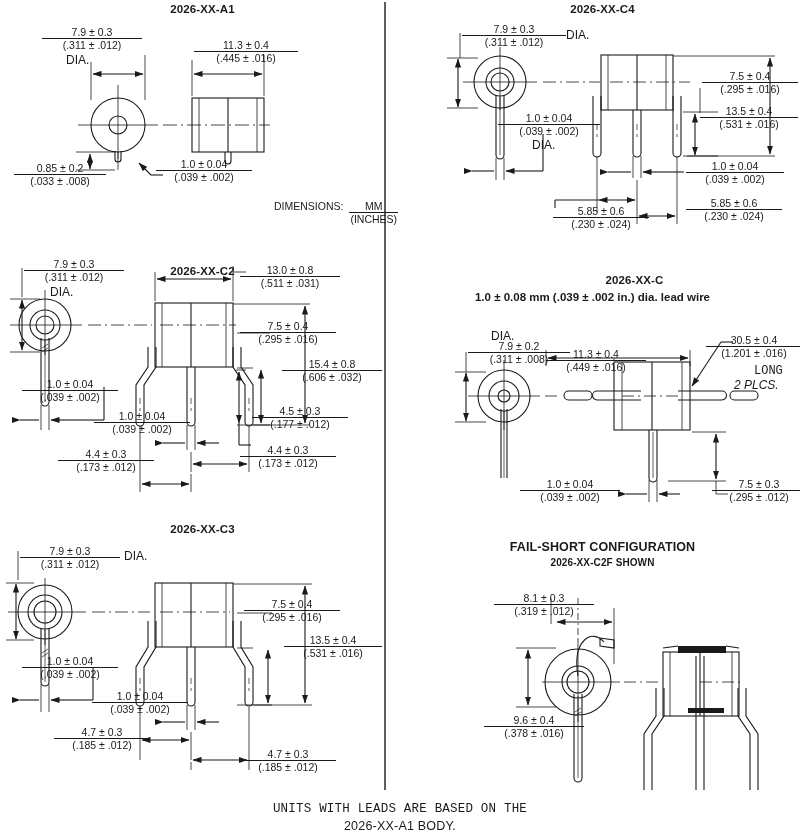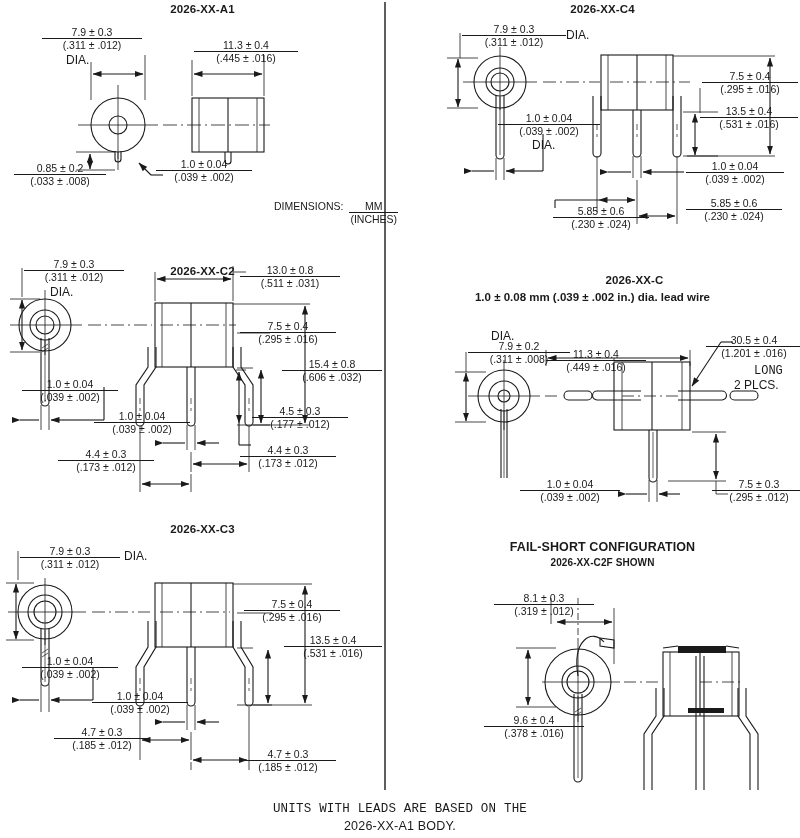--- a/index.html
+++ b/index.html
@@ -504,21 +504,21 @@
 <div class="dim" style="left:546px;top:348px;width:100px;">
   <span class="num">11.3 ± 0.4</span>
   <span class="den">(.449 ± .016)</span>
 </div>
 
 <div class="dim" style="left:706px;top:334px;width:96px;">
   <span class="num">30.5 ± 0.4</span>
   <span class="den">(1.201 ± .016)</span>
 </div>
 <div class="plain" style="left:754px;top:364px;font-family:Liberation Mono, monospace;">LONG</div>
-<div class="plain" style="left:734px;top:378px;">2 PLCS.</div>
+<div class="plain" style="left:734px;top:378px;font-style:italic;">2 PLCS.</div>
 
 <div class="dim" style="left:520px;top:478px;width:100px;">
   <span class="num">1.0 ± 0.04</span>
   <span class="den">(.039 ± .002)</span>
 </div>
 
 <div class="dim" style="left:712px;top:478px;width:94px;">
   <span class="num">7.5 ± 0.3</span>
   <span class="den">(.295 ± .012)</span>
 </div>

